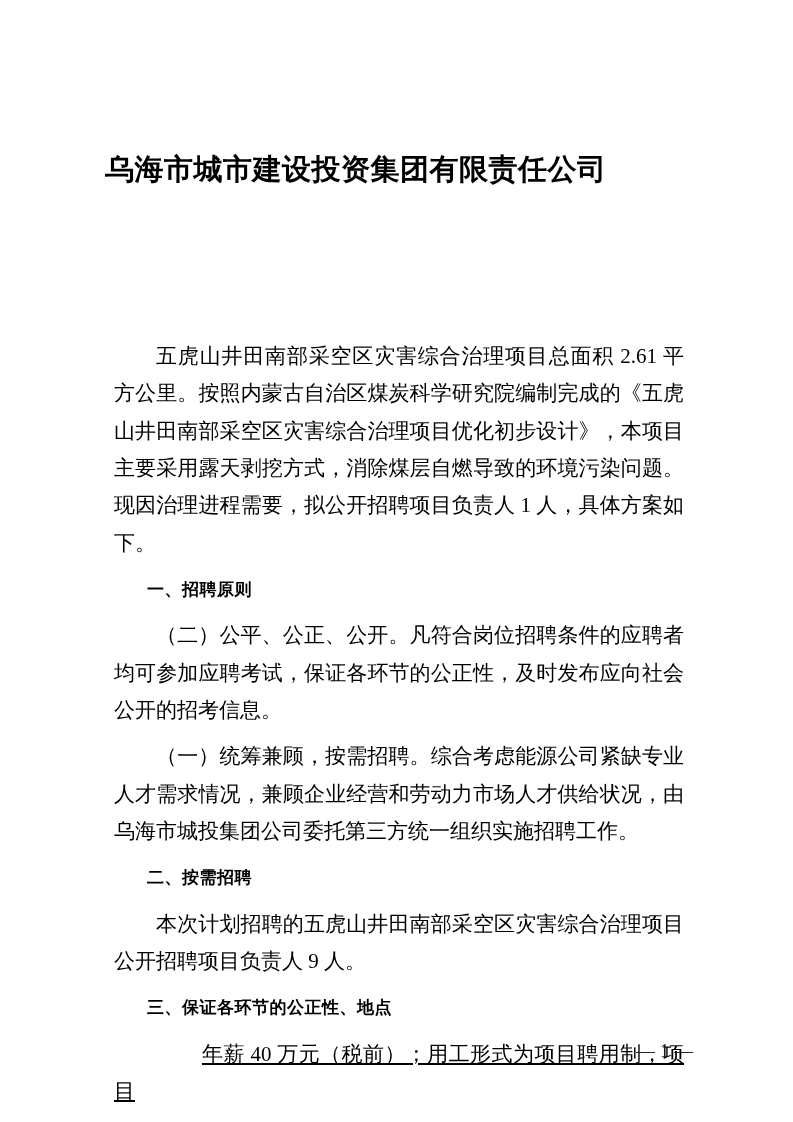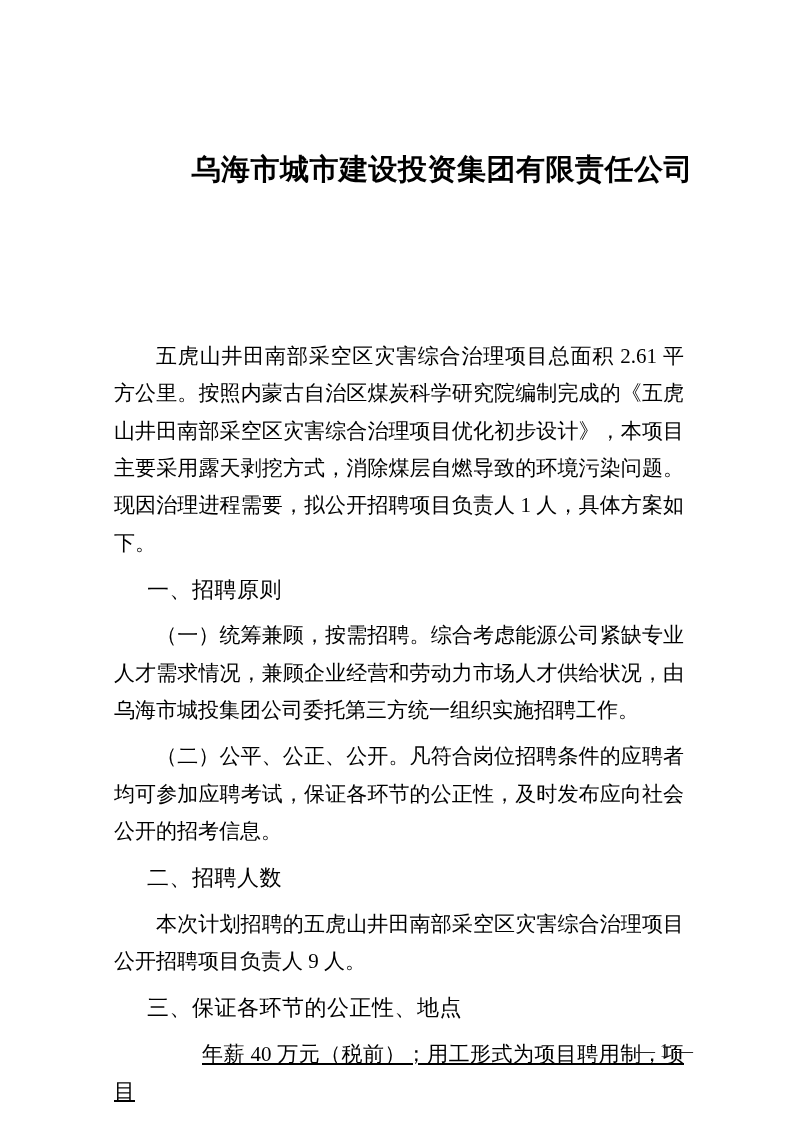--- a/index.html
+++ b/index.html
@@ -14,21 +14,21 @@
     background: #ffffff;
     color: #000000;
     font-family: "Liberation Serif", serif;
     overflow: hidden;
   }
   .doc-title {
     position: absolute;
     top: 146px;
     left: 105px;
     width: 588px;
-    text-align: right;
+    text-align: left;
     font-family: "Liberation Serif", serif;
     font-weight: bold;
     font-size: 29px;
     line-height: 47px;
     letter-spacing: 0.5px;
   }
   .doc-body {
     position: absolute;
     top: 329px;
     left: 105px;
@@ -40,22 +40,22 @@
     word-break: normal;
     overflow-wrap: break-word;
   }
   .para {
     margin: 9px;
     text-indent: 42px;
   }
   .heading {
     margin: 0;
     font-family: "Liberation Sans", sans-serif;
-    font-weight: normal;
-    font-size: 22px;
+    font-weight: bold;
+    font-size: 17px;
     line-height: 37.33px;
     text-indent: 42px;
     letter-spacing: 0.5px;
   }
   .deep-indent {
     text-indent: 88px;
     text-decoration: underline;
   }
   .justify-last {
     text-align-last: justify;
@@ -76,23 +76,23 @@
 
 <div class="page">
 
   <header class="doc-title">
     <div class="title-line">乌海市城市建设投资集团有限责任公司</div>
   </header>
 
   <main class="doc-body">
     <p class="para">五虎山井田南部采空区灾害综合治理项目总面积 2.61 平方公里。按照内蒙古自治区煤炭科学研究院编制完成的《五虎山井田南部采空区灾害综合治理项目优化初步设计》，本项目主要采用露天剥挖方式，消除煤层自燃导致的环境污染问题。现因治理进程需要，拟公开招聘项目负责人 1 人，具体方案如下。</p>
     <h2 class="heading">一、招聘原则</h2>
+    <p class="para">（二）公平、公正、公开。凡符合岗位招聘条件的应聘者均可参加应聘考试，保证各环节的公正性，及时发布应向社会公开的招考信息。</p>
     <p class="para">（一）统筹兼顾，按需招聘。综合考虑能源公司紧缺专业人才需求情况，兼顾企业经营和劳动力市场人才供给状况，由乌海市城投集团公司委托第三方统一组织实施招聘工作。</p>
-    <p class="para">（二）公平、公正、公开。凡符合岗位招聘条件的应聘者均可参加应聘考试，保证各环节的公正性，及时发布应向社会公开的招考信息。</p>
-    <h2 class="heading">二、招聘人数</h2>
+    <h2 class="heading">二、按需招聘</h2>
     <p class="para">本次计划招聘的五虎山井田南部采空区灾害综合治理项目公开招聘项目负责人 9 人。</p>
     <h2 class="heading">三、保证各环节的公正性、地点</h2>
     <p class="para deep-indent justify-last">年薪 40 万元（税前）；用工形式为项目聘用制，项目</p>
   </main>
 
   <footer>
     <span class="page-number">— 1 —</span>
   </footer>
 
 </div>

